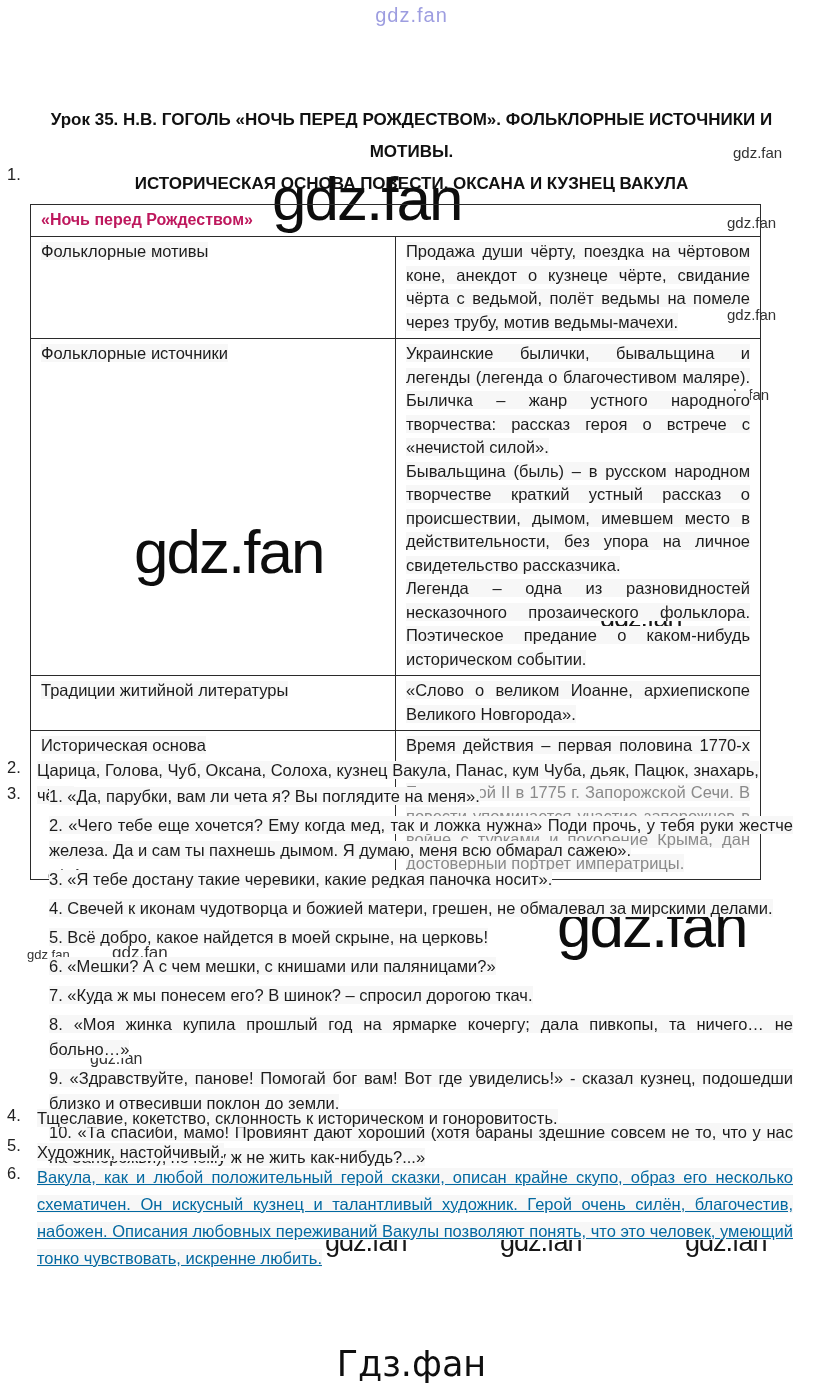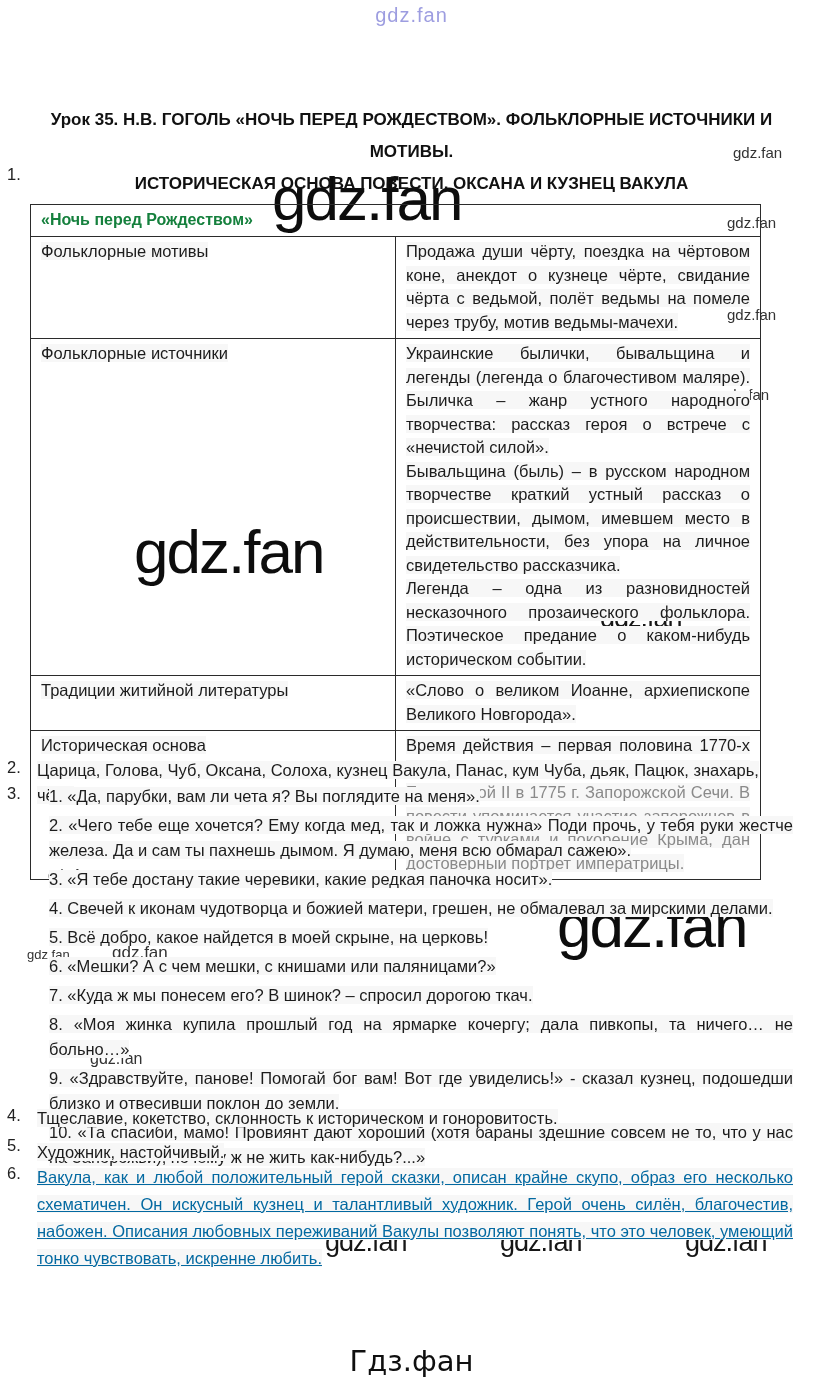--- a/index.html
+++ b/index.html
@@ -42,33 +42,33 @@
   .sc{background:#f7f7f7;}
   
   .tbl{
     position:absolute;top:204px;left:30px;width:731px;
     border-collapse:collapse;table-layout:fixed;font-size:16.5px;
   }
   .tbl td,.tbl th{
     border:1.5px solid #2b2b2b;vertical-align:top;padding:3px 10px 4px 10px;
     line-height:23.5px;
   }
-  .tbl th{text-align:left;font-size:16px;color:#15803d;height:24px;}
+  .tbl th{text-align:left;font-size:16px;color:#be185d;height:24px;}
   .col-label{width:295px;}
   .cell-value{text-align:justify;}
   .cell-value p{margin:0;}
   .faded{color:#8a8a8a;}
   
   .item-body{position:absolute;left:37px;right:30px;font-size:16.5px;line-height:25px;}
   .quote{margin:0 0 4px 12px;text-align:justify;}
   .para-justify{text-align:justify;line-height:27px;}
   .dim{color:#0369a1;text-decoration:underline;}
   .footer{
     position:absolute;top:1344px;left:0;width:100%;text-align:center;
-    font-size:29px;color:#0f0f0f;font-family:"DejaVu Sans",sans-serif;
+    font-size:35px;color:#0f0f0f;font-family:"DejaVu Sans",sans-serif;
   }
 </style>
 </head>
 <body>
 
 <div class="page">
 
   <span class="wm wm-top">gdz.fan</span>
   <span class="wm wm-sm wm-s1">gdz.fan</span>
   <span class="wm wm-big wm-b1">gdz.fan</span>

